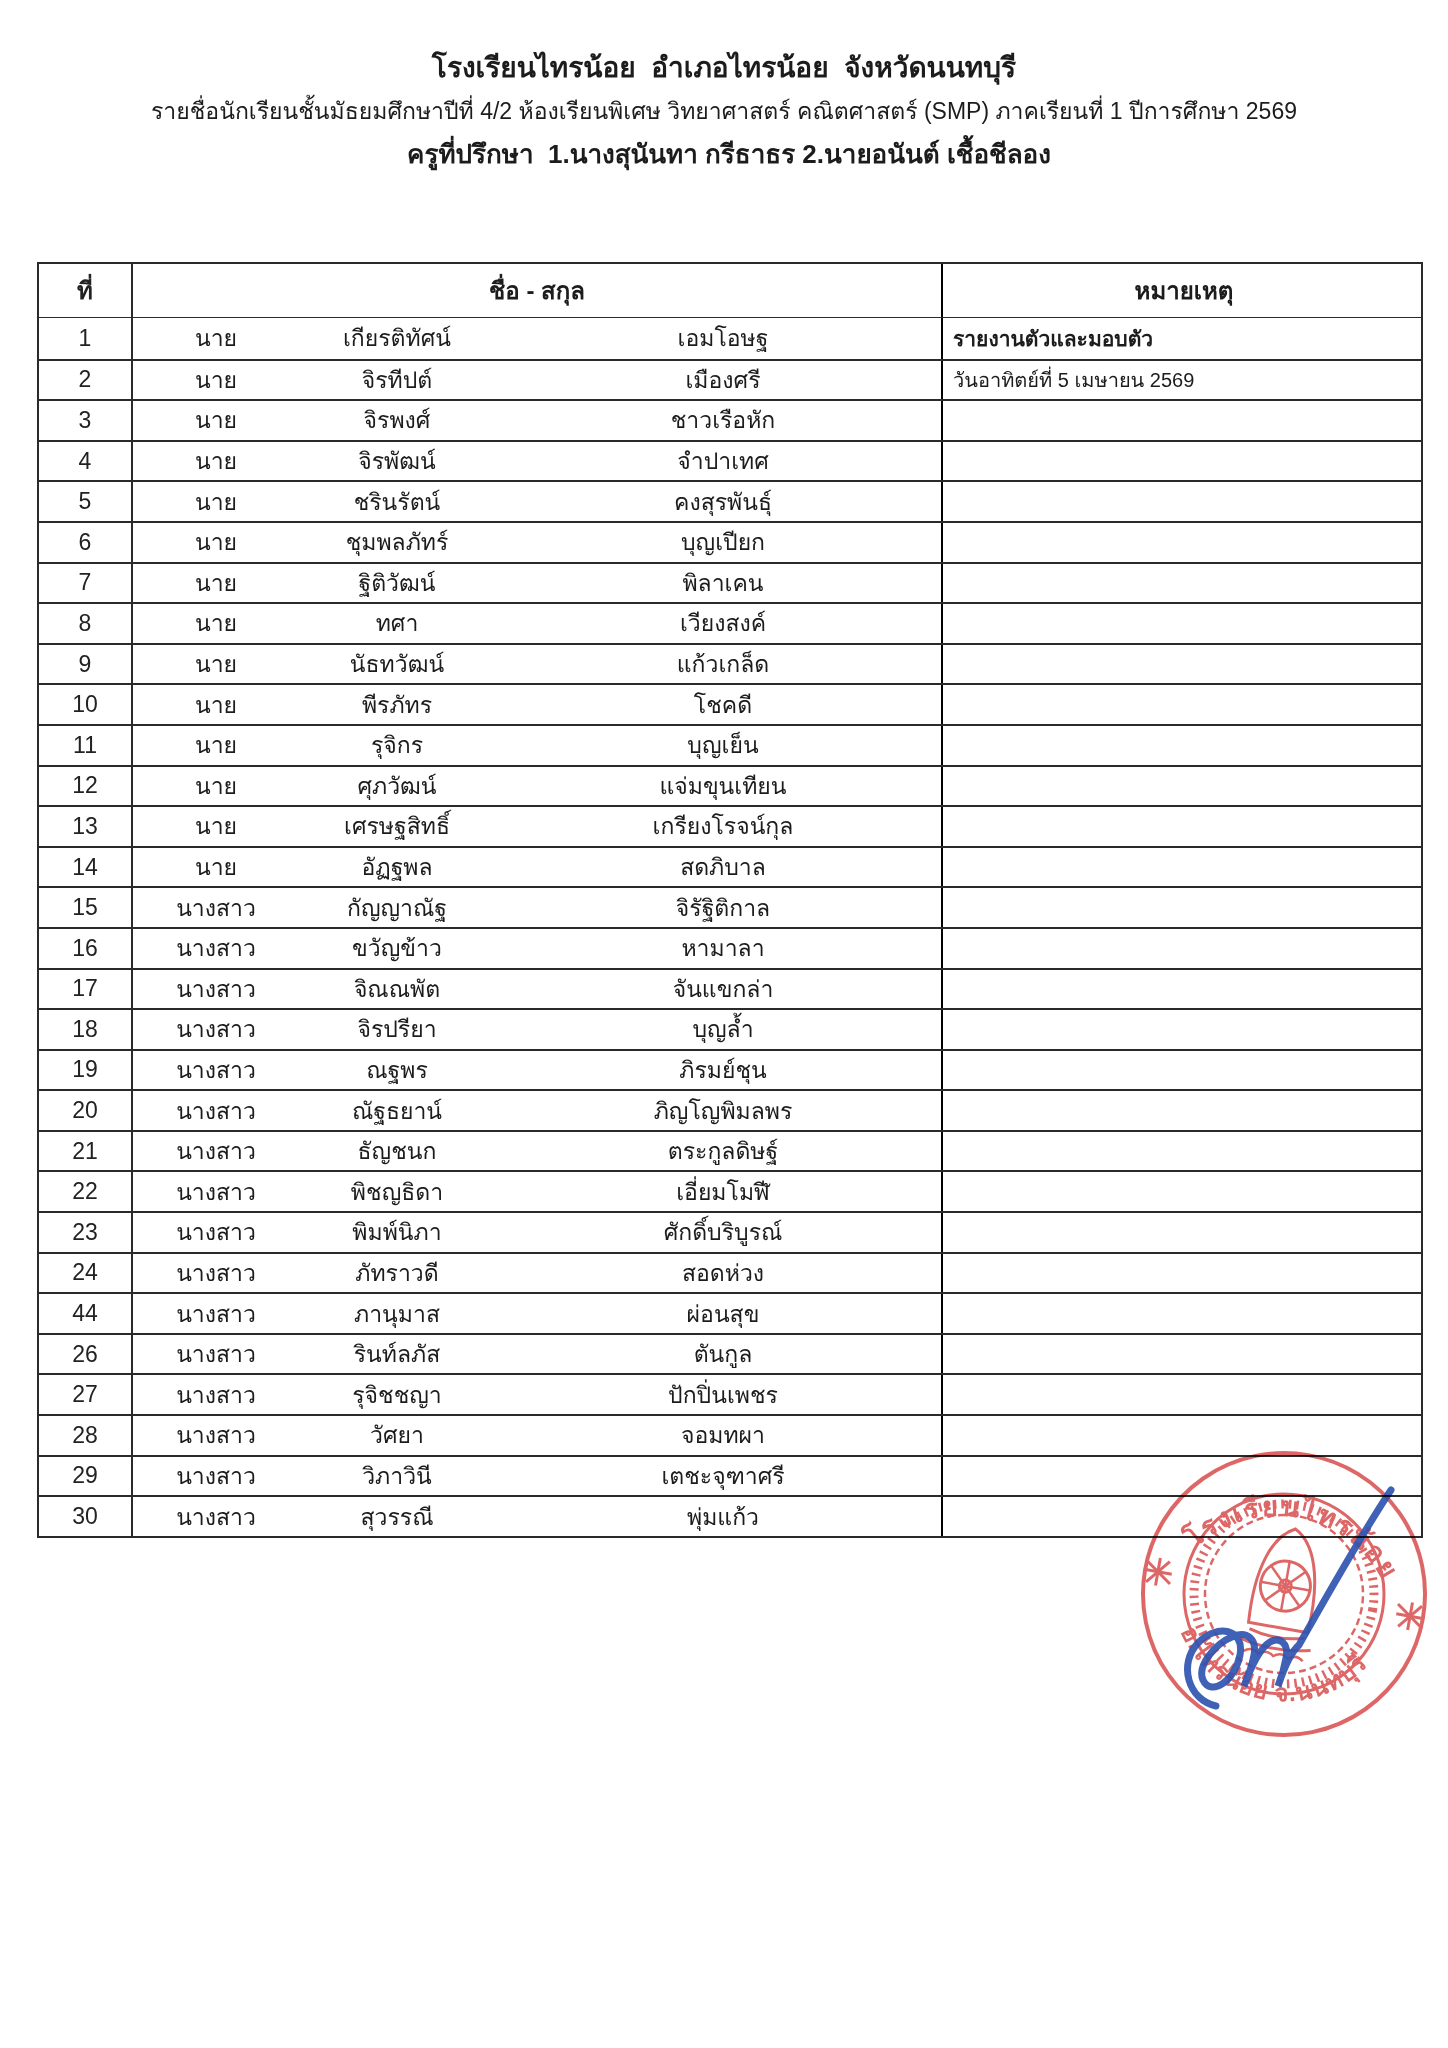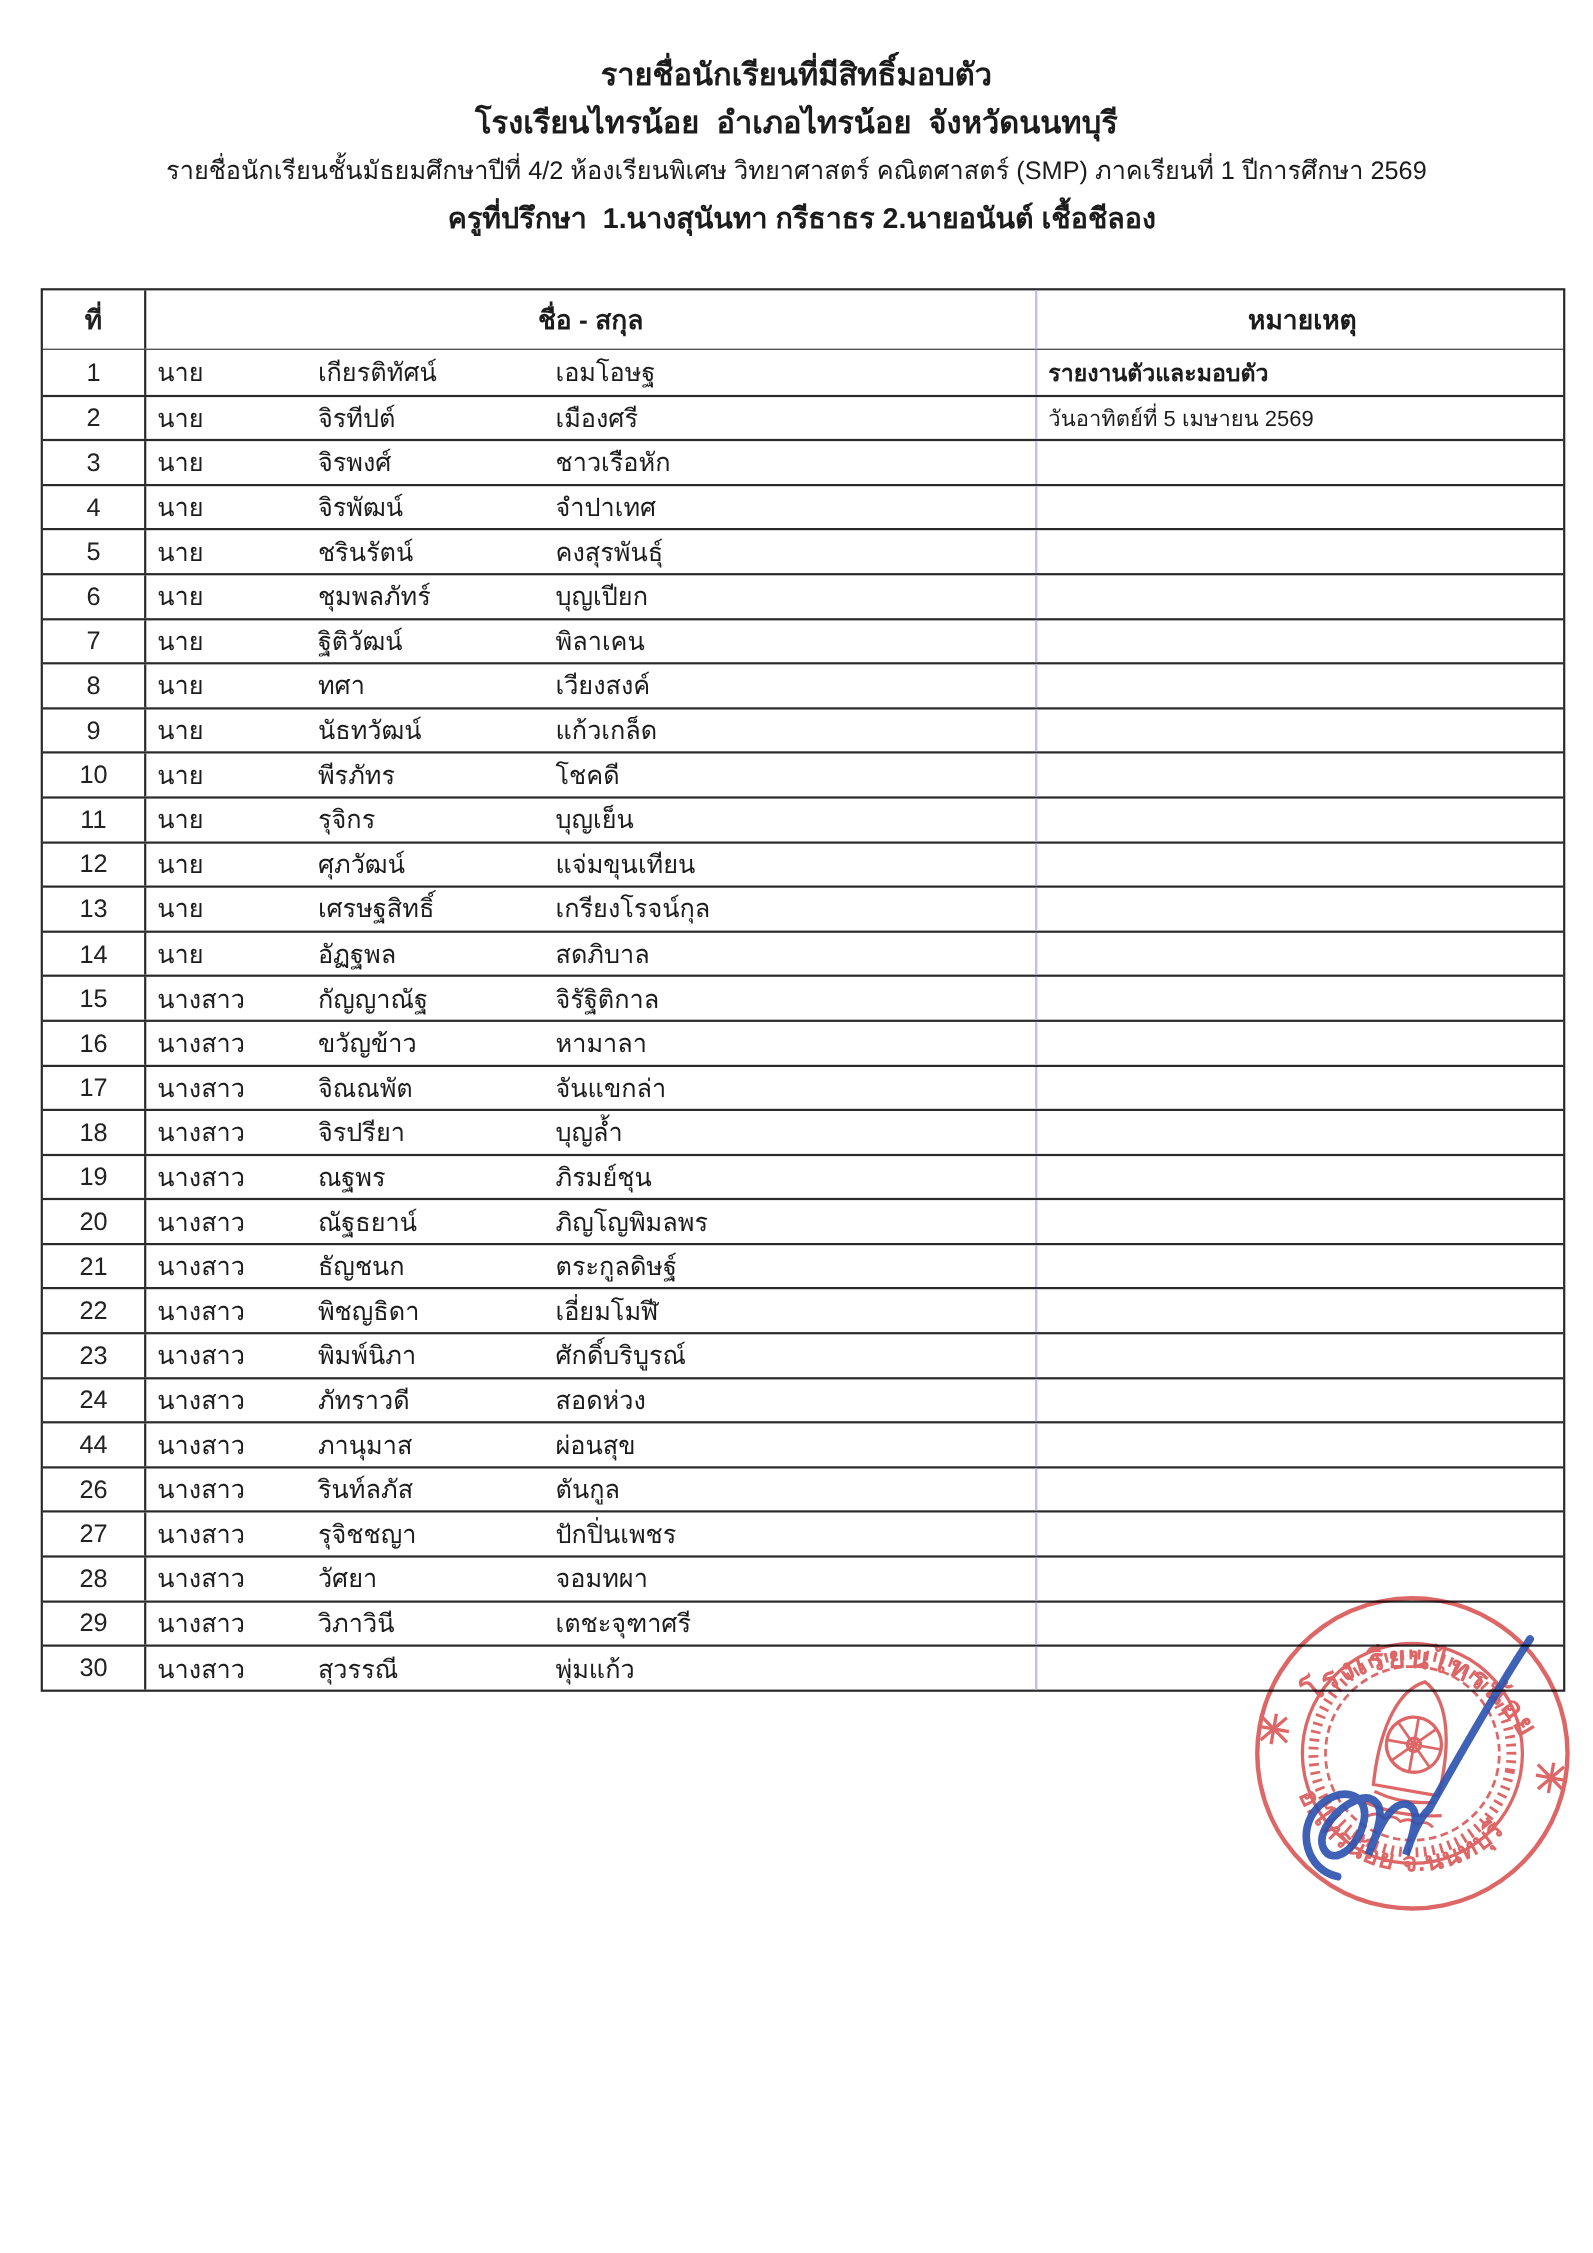--- a/index.html
+++ b/index.html
@@ -17,37 +17,36 @@
   .tbl{
     position:absolute;left:37px;top:262px;width:1386px;
     border:2.5px solid #2a2a2a;box-sizing:border-box;background:transparent;
   }
   .trow{display:grid;grid-template-columns:94px 810px 482px;box-sizing:border-box;}
   .trow + .trow{border-top:2px solid #2a2a2a;}
   .thead{height:54px;border-bottom:1px solid #2a2a2a;}
   .drow{height:40.6px;}
   .cell{display:flex;align-items:center;box-sizing:border-box;overflow:hidden;}
   .c-no{justify-content:center;border-right:2px solid #2a2a2a;font-size:23px;color:#222;}
-  .c-name{border-right:2px solid #c4b5fd;padding-left:10px;}
+  .c-name{border-right:2px solid #000000;padding-left:10px;text-align:center;}
   .c-note{padding-left:10px;font-size:20px;}
   .thead .cell{justify-content:center;font-size:24px;font-weight:700;padding-left:0;}
   .namegrid{display:grid;grid-template-columns:146px 216px auto;width:100%;align-items:center;}
   .namegrid span{font-size:23px;white-space:nowrap;}
   .bold{font-weight:700;font-size:21px;}
   
   .stamp{
     position:absolute;left:1128px;top:1438px;width:312px;height:312px;
     mix-blend-mode:multiply;pointer-events:none;
   }
 </style>
 </head>
 <body>
 
 <div class="titles">
-  <div class="t1">รายชื่อนักเรียนที่มีสิทธิ์มอบตัว</div>
   <div class="t2">โรงเรียนไทรน้อย  อำเภอไทรน้อย  จังหวัดนนทบุรี</div>
   <div class="t3">รายชื่อนักเรียนชั้นมัธยมศึกษาปีที่ 4/2 ห้องเรียนพิเศษ วิทยาศาสตร์ คณิตศาสตร์ (SMP) ภาคเรียนที่ 1 ปีการศึกษา 2569</div>
   <div class="t4">ครูที่ปรึกษา  1.นางสุนันทา กรีธาธร 2.นายอนันต์ เชื้อชีลอง</div>
 </div>
 
 <div class="tbl">
   <div class="trow thead">
     <div class="cell c-no">ที่</div>
     <div class="cell c-name">ชื่อ - สกุล</div>
     <div class="cell c-note">หมายเหตุ</div>

